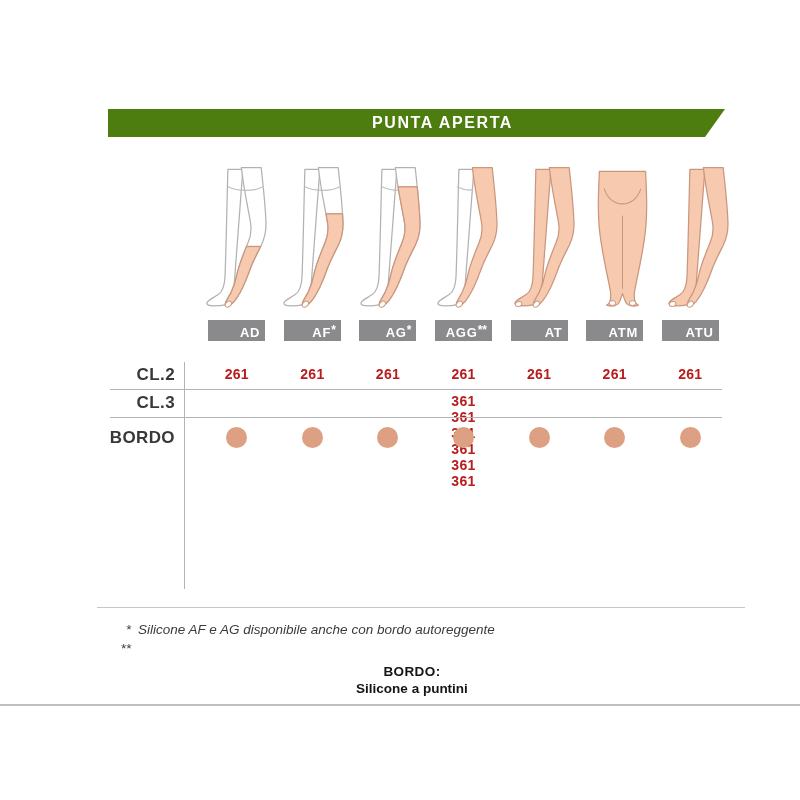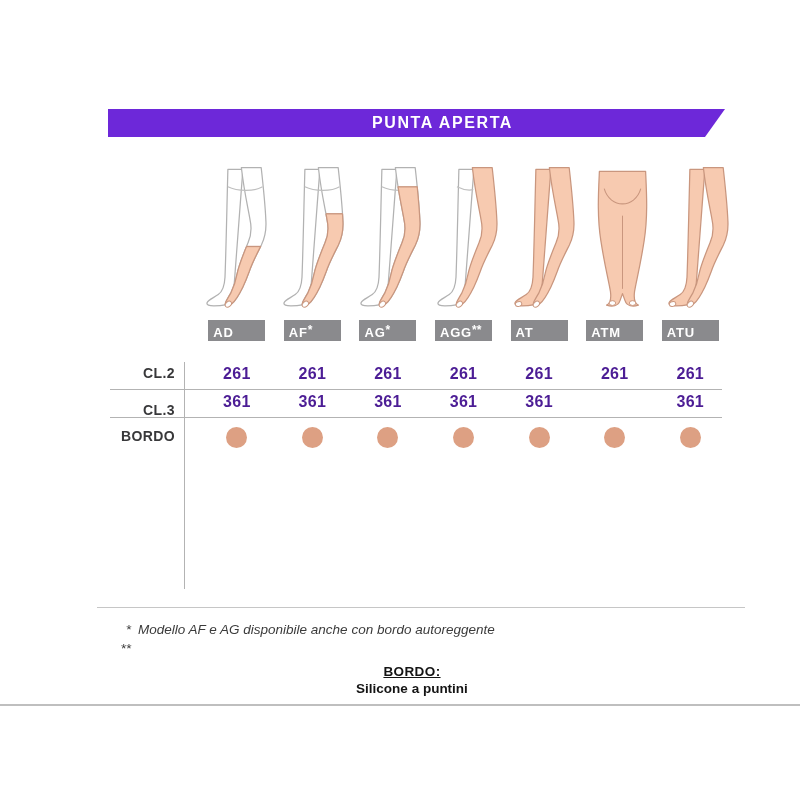--- a/index.html
+++ b/index.html
@@ -3,61 +3,61 @@
 <meta charset="utf-8">
 <style>
   html,body { margin:0; padding:0; background:#ffffff; }
   .page {
     position:relative; width:800px; height:800px; background:#ffffff;
     font-family:"Liberation Sans", sans-serif; overflow:hidden;
   }
   
   .banner {
     position:absolute; left:108px; top:109px; width:617px; height:28px;
-    background:#6d28d9;
+    background:#4d7c0f;
     clip-path:polygon(0 0, 100% 0, calc(100% - 20px) 100%, 0 100%);
     display:flex; align-items:center; justify-content:center;
   }
   .banner span {
     color:#ffffff; font-weight:bold; font-size:16px; letter-spacing:1.6px;
     transform:translateX(26px);
   }
   
   .col-row { position:absolute; left:199px; width:529px; display:flex; }
   .cell { flex:1; display:flex; justify-content:center; align-items:flex-end; }
   .figures-row { top:163px; height:147px; }
   .labels-row  { top:320px; height:22px; align-items:flex-start; }
-  .num-row     { top:365px; height:18px; font-size:16px; font-weight:bold; color:#4c1d95; letter-spacing:0.3px; }
+  .num-row     { top:365px; height:18px; font-size:14px; font-weight:bold; color:#b91c1c; letter-spacing:0.3px; }
   .num-row .cell { align-items:center; }
-  .cl3-row     { top:393px; }
+  .cl3-row     { top:393px;flex-direction:column; }
   .dots-row    { top:427px; height:21px; }
   .model-box {
     background:#8a8a8d; color:#ffffff; font-size:13px; font-weight:bold;
     letter-spacing:0.8px; min-width:57px; height:21px; line-height:21px;
-    text-align:left; padding:0 5px; box-sizing:border-box;
+    text-align:right; padding:0 5px; box-sizing:border-box;
   }
   .model-box .sup { font-size:12px; vertical-align:3px; letter-spacing:0; }
   .dot { width:21px; height:21px; border-radius:50%; background:#dda083; }
   
   .row-label {
     position:absolute; left:55px; width:120px; text-align:right;
-    font-weight:bold; font-size:14px; color:#38383a; letter-spacing:0.4px;
-  }
-  .lbl-cl2 { top:365px; } .lbl-cl3 { top:402px; } .lbl-colori { top:428px; }
+    font-weight:bold; font-size:17px; color:#38383a; letter-spacing:0.4px;
+  }
+  .lbl-cl2 { top:365px; } .lbl-cl3 { top:393px; } .lbl-colori { top:428px; }
   .hline { position:absolute; left:110px; width:612px; height:1px; background:#b3b3b3; }
   .hline-1 { top:389px; } .hline-2 { top:417px; }
   .vline { position:absolute; left:184px; top:362px; width:1px; height:227px; background:#b3b3b3; }
   .sep-line { position:absolute; left:97px; top:607px; width:648px; height:1px; background:#c6c6c6; }
   .bottom-line { position:absolute; left:0; top:704px; width:800px; height:2px; background:#bfbfbf; }
   
   .footnotes { position:absolute; left:92px; top:621px; font-style:italic; font-size:13.5px; color:#3b3b3b; }
   .footnote { display:flex; line-height:18.5px; }
   .footnote .marker { width:39px; text-align:right; margin-right:7px; }
   .bordo { position:absolute; left:36px; top:664px; width:752px; text-align:center; color:#141414; font-size:13.5px; }
-  .bordo-label { font-weight:bold; letter-spacing:0.4px; line-height:16px;text-decoration:underline; }
+  .bordo-label { font-weight:bold; letter-spacing:0.4px; line-height:16px; }
   .bordo-value { line-height:18px;font-weight:bold; }
   
   .fig { display:block; }
   .leg-w   { fill:#ffffff; stroke:#b2b2b2; stroke-width:1.3; stroke-linejoin:round; }
   .leg-c   { fill:#f7cab0; stroke:#c9967e; stroke-width:1.3; stroke-linejoin:round; }
   .hem     { fill:none; stroke:#bfbfbf; stroke-width:1.2; }
   .band    { stroke:#c9967e; stroke-width:1.4; }
   .seam    { fill:none; stroke:#c9967e; stroke-width:1.1; }
   .toe     { fill:#ffffff; stroke:#c9967e; stroke-width:1; }
 </style>
@@ -231,21 +231,21 @@
 
   <div class="hline hline-1"></div>
   <div class="hline hline-2"></div>
   <div class="vline"></div>
   <div class="sep-line"></div>
   <div class="bottom-line"></div>
 
   <div class="footnotes">
     <div class="footnote">
       <span class="marker">*</span>
-      <span>Modello AF e AG disponibile anche con bordo autoreggente</span>
+      <span>Silicone AF e AG disponibile anche con bordo autoreggente</span>
     </div>
     <div class="footnote">
       <span class="marker">**</span>
     </div>
   </div>
 
   <div class="bordo">
     <div class="bordo-label">BORDO:</div>
     <div class="bordo-value">Silicone a puntini</div>
   </div>

